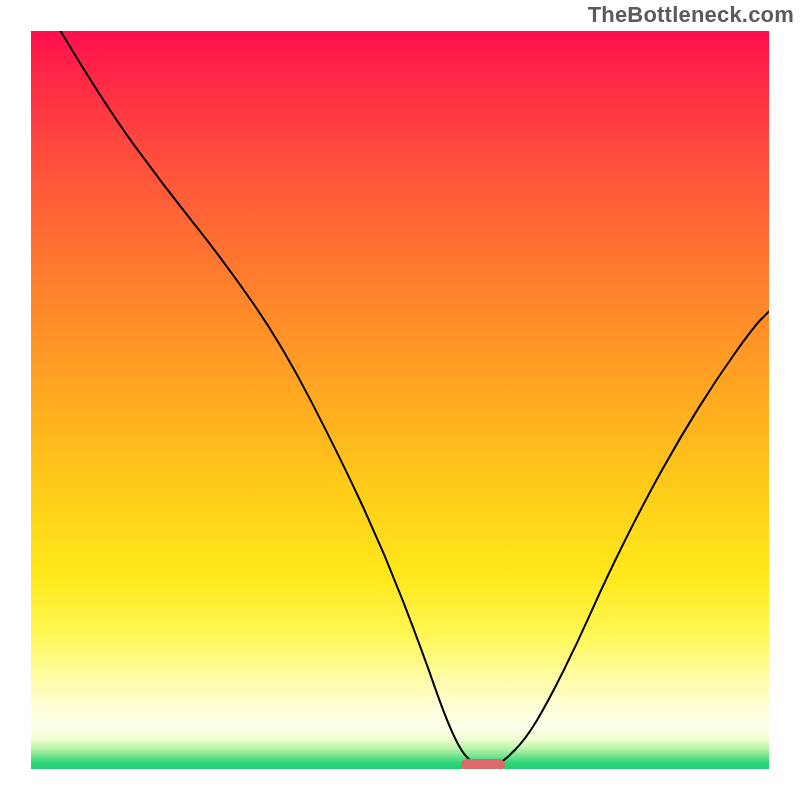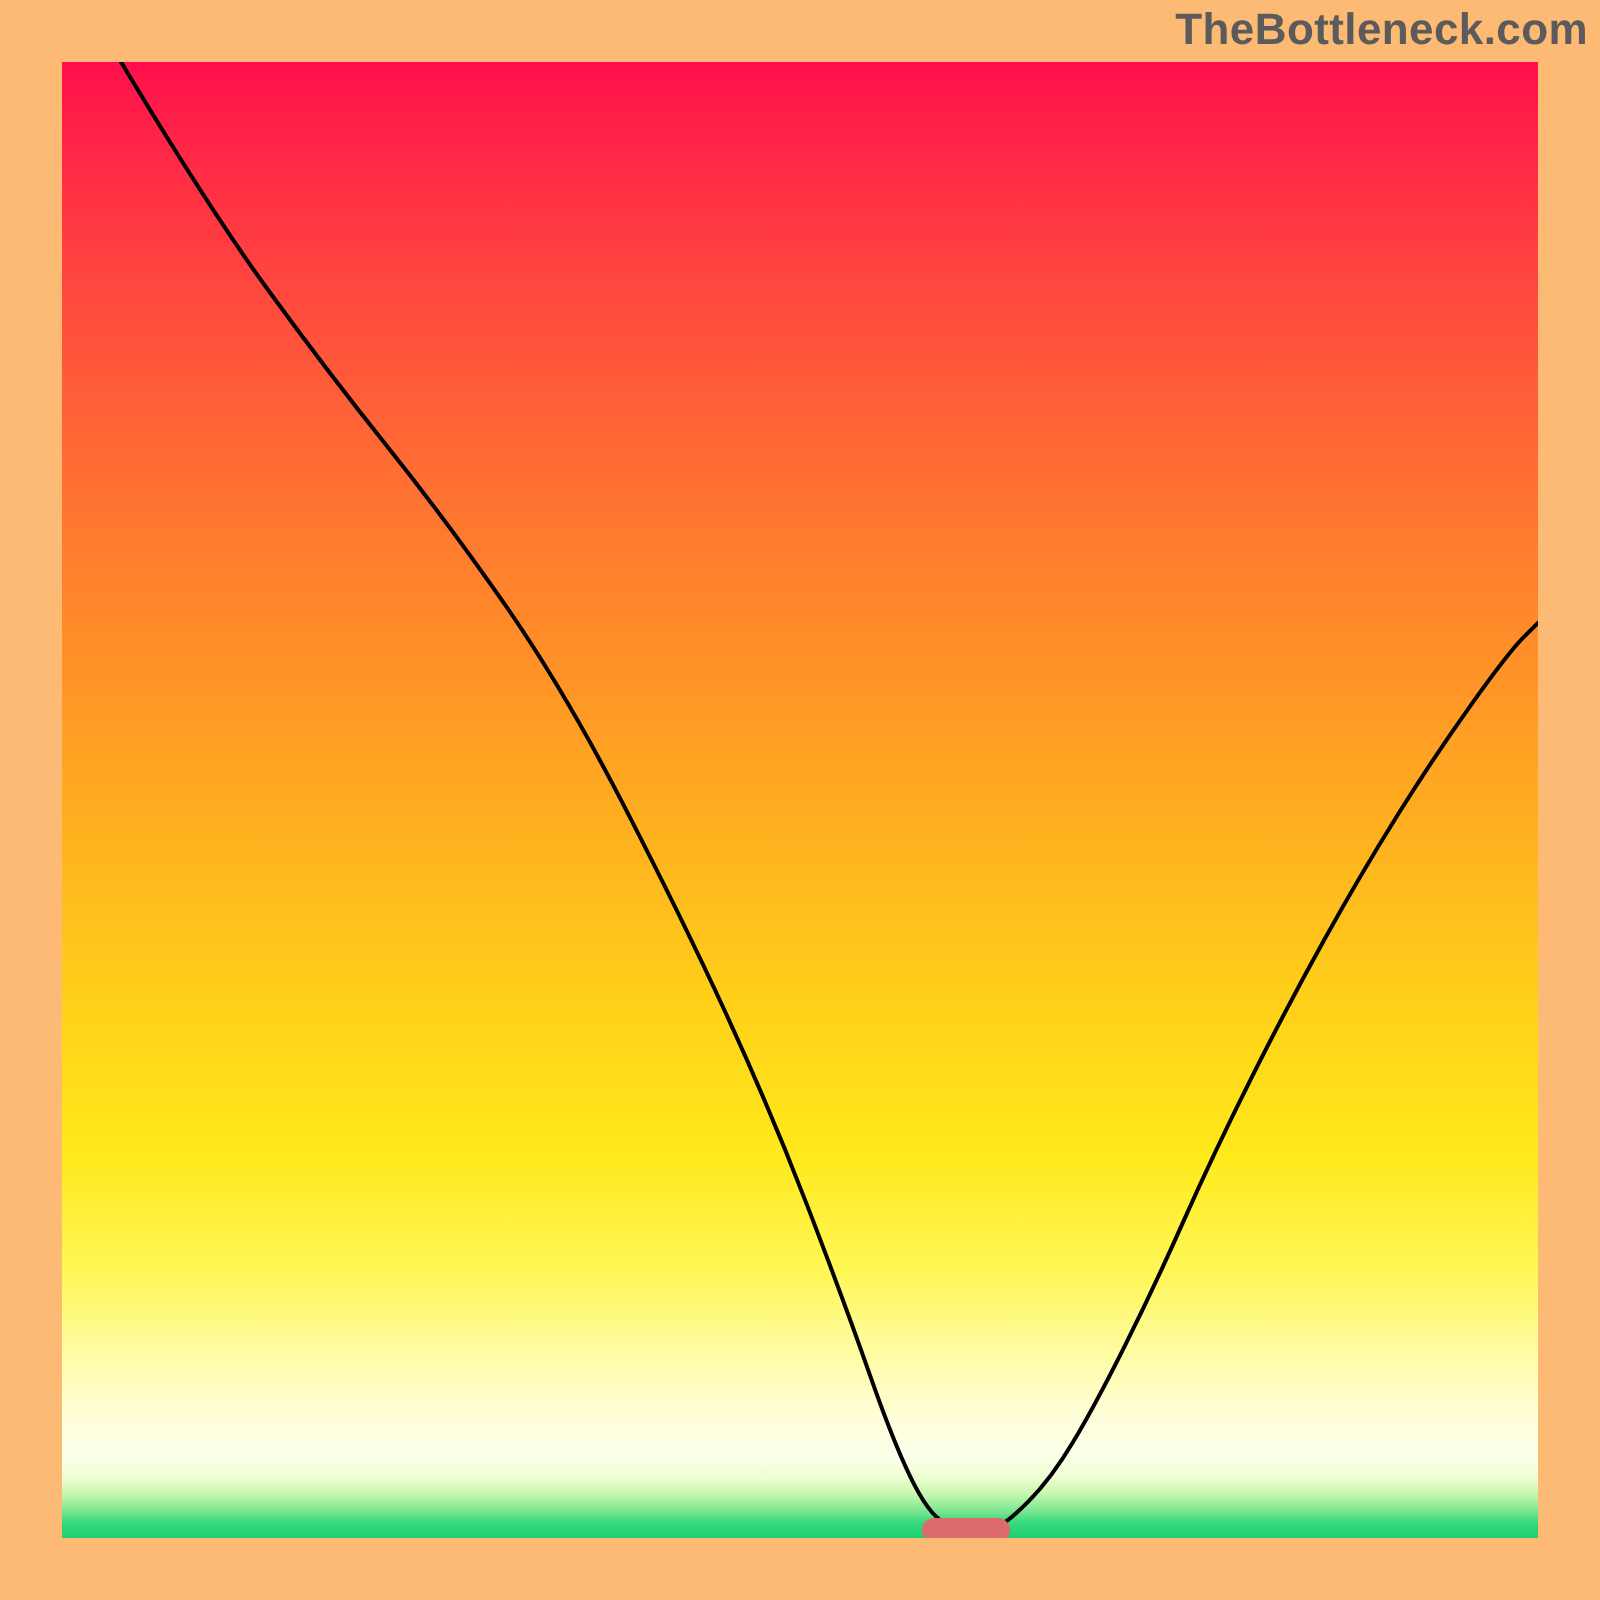--- a/index.html
+++ b/index.html
@@ -1,21 +1,21 @@
 <!DOCTYPE html>
 <html><head>
 <meta charset="utf-8">
 <style>
   * { margin: 0; padding: 0; box-sizing: border-box; }
   html, body { width: 800px; height: 800px; overflow: hidden; background: #000; }
   .stage {
     position: relative;
     width: 800px;
     height: 800px;
-    background: #fdba74;
+    background: #ffffff;
   }
   .watermark {
     position: absolute;
     top: 2px;
     right: 6px;
     font-family: Arial, Helvetica, sans-serif;
     font-size: 22px;
     font-weight: 600;
     color: #5b5b5b;
     letter-spacing: 0.2px;

